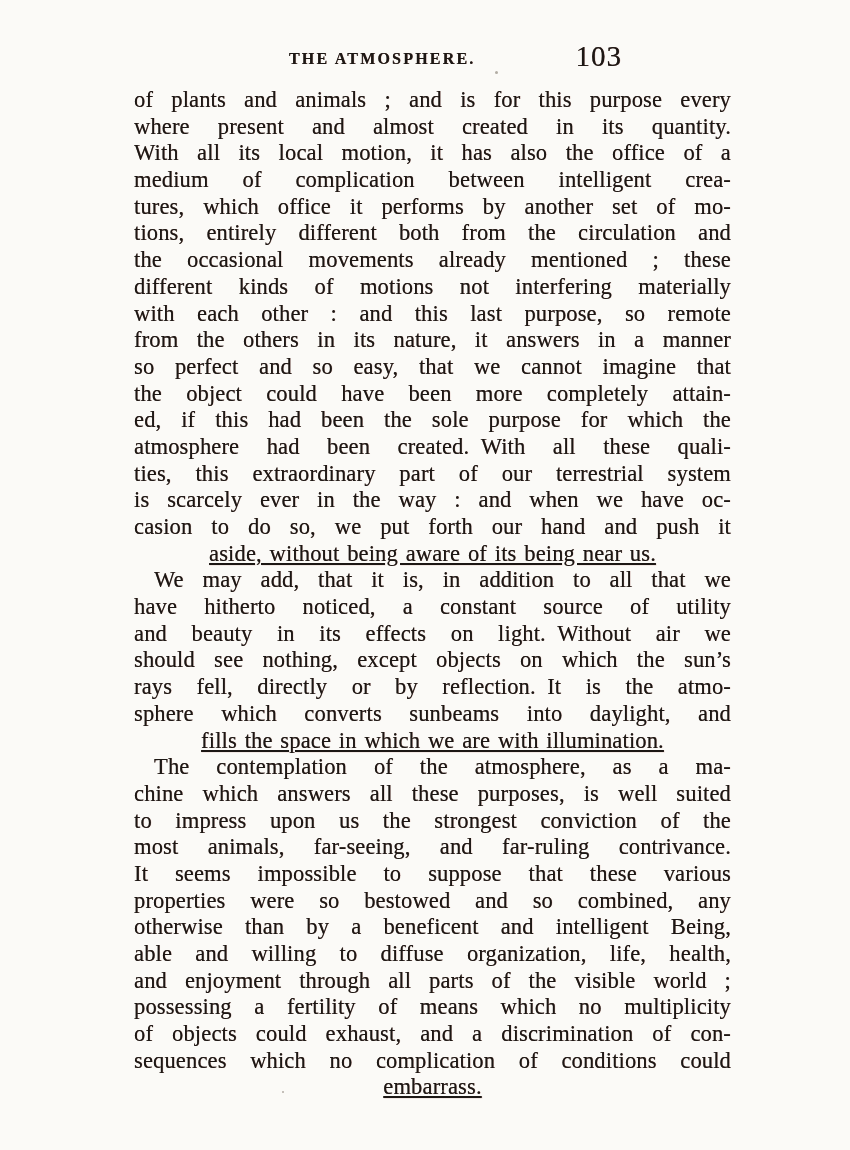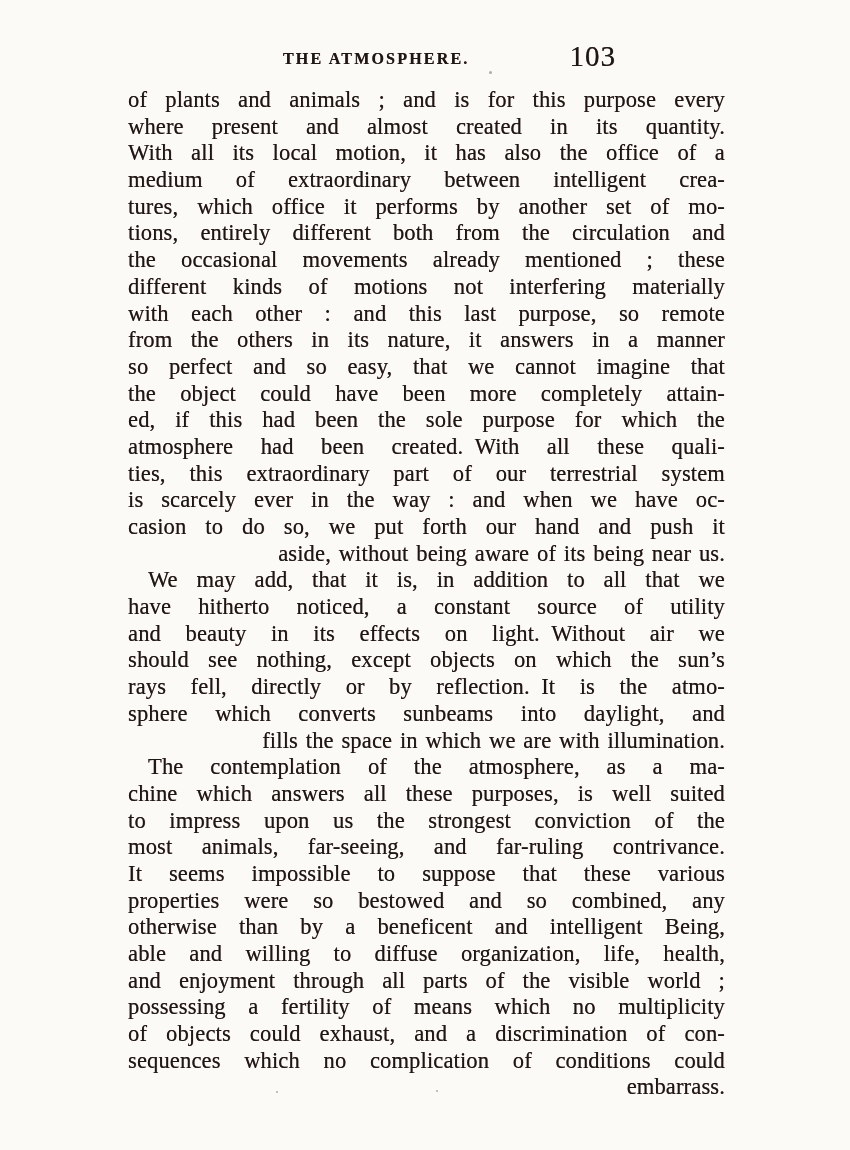--- a/index.html
+++ b/index.html
@@ -7,20 +7,21 @@
     padding: 0;
     width: 850px;
     height: 1150px;
     overflow: hidden;
   }
   .page {
     position: relative;
     width: 738px;
     height: 1150px;
     font-family: "Liberation Serif", "DejaVu Serif", serif;
+    margin-left: 6px;
   }
   .running-head-title {
     position: absolute;
     left: 283px;
     top: 50px;
     font-size: 16px;
     font-weight: bold;
     letter-spacing: 2.2px;
     white-space: nowrap;
     text-shadow: 0.5px 0.4px 0.4px rgba(140,30,25,0.25), 0 0 0.4px rgba(20,10,5,0.6);
@@ -47,21 +48,22 @@
   .line {
     height: 26.7px;
     line-height: 26.7px;
     white-space: normal;
   }
   .line.j {
     text-align: justify;
     text-align-last: justify;
   }
   .line.last {
-    text-align: right;
+    text-align: center;
+    text-decoration: underline;
   }
   .line.indent {
     text-indent: 20px;
   }
   .speck {
     position: absolute;
     background: #8a8378;
     border-radius: 50%;
     opacity: 0.65;
   }
@@ -74,21 +76,21 @@
 
 <div class="page" style="color: rgb(28, 23, 20);">
   <div class="running-head-title">THE ATMOSPHERE.</div>
   <div class="running-head-number">103</div>
 
   <div class="page-body">
       <div>
         <div class="line j">of plants and animals ; and is for this purpose every</div>
         <div class="line j">where present and almost created in its quantity.</div>
         <div class="line j">With all its local motion, it has also the office of a</div>
-        <div class="line j">medium of extraordinary between intelligent crea-</div>
+        <div class="line j">medium of complication between intelligent crea-</div>
         <div class="line j">tures, which office it performs by another set of mo-</div>
         <div class="line j">tions, entirely different both from the circulation and</div>
         <div class="line j">the occasional movements already mentioned ; these</div>
         <div class="line j">different kinds of motions not interfering materially</div>
         <div class="line j">with each other : and this last purpose, so remote</div>
         <div class="line j">from the others in its nature, it answers in a manner</div>
         <div class="line j">so perfect and so easy, that we cannot imagine that</div>
         <div class="line j">the object could have been more completely attain-</div>
         <div class="line j">ed, if this had been the sole purpose for which the</div>
         <div class="line j">atmosphere had been created. With all these quali-</div>

